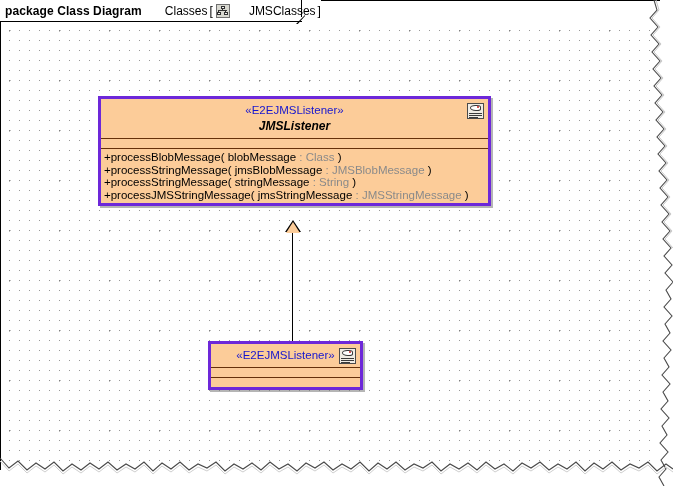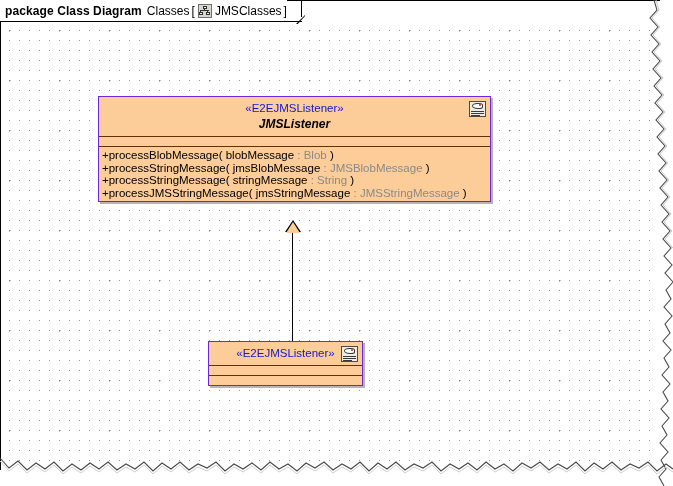--- a/index.html
+++ b/index.html
@@ -79,21 +79,21 @@
   }
   .pkg-kw {
     font-weight: bold;
     font-size: 12px;
     color: #000000;
     letter-spacing: 0.1px;
   }
   .pkg-name {
     font-size: 12px;
     color: #000000;
-    margin-left: 5px;
+    margin-left: 23px;
   }
   .pkg-bracket {
     font-size: 12px;
     color: #000000;
     margin-left: 2px;
   }
   .pkg-icon {
     display: inline-block;
     width: 14px;
     height: 14px;
@@ -130,21 +130,21 @@
     left: 0px;
     bottom: 0px;
     width: 673px;
     height: 32px;
   }
 
   
   .uml-class {
     position: absolute;
     background: #fccc99;
-    border: 1px solid #6d28d9;
+    border: 3px solid #6d28d9;
     box-sizing: border-box;
     box-shadow: 2px 2px 0 0 rgba(120,120,120,0.55);
   }
   .uml-head {
     position: relative;
     padding: 4px 0 4px 0;
     text-align: center;
   }
   .uml-stereotype {
     color: #1515cf;
@@ -259,21 +259,21 @@
     <span class="pkg-bracket">[</span>
     <span class="pkg-icon">
       <i class="n1"></i>
         <i class="n2"></i>
         <i class="n3"></i>
       <i class="v"></i>
         <i class="h"></i>
         <i class="d1"></i>
         <i class="d2"></i>
     </span>
-    <span class="pkg-name" style="margin-left:0">JMSClasses</span>
+    <span class="pkg-name" style="margin-left:16px">JMSClasses</span>
     <span class="pkg-bracket">]</span>
   </div>
   <div class="pkg-tab-border-b"></div>
   <div class="pkg-tab-border-r"></div>
   <div class="pkg-tab-slant"></div>
 
   <div class="gen-line" style="left:292px; top:224px; height:118px;"></div>
   <div class="gen-arrow-outline" style="left:285px; top:220px;"></div>
   <div class="gen-arrow" style="left:286px; top:222px;"></div>
 
@@ -286,21 +286,21 @@
           <span class="dot"></span>
         <span class="ln1"></span>
           <span class="ln2"></span>
           <span class="ln3"></span>
       </span>
     </div>
     <div class="uml-sep"></div>
     <div class="uml-compartment empty"></div>
     <div class="uml-sep"></div>
     <div class="uml-compartment">
-      <div class="uml-op"><span>+processBlobMessage( blobMessage </span><span class="psep">: </span><span class="ptype">Blob</span><span> )</span></div>
+      <div class="uml-op"><span>+processBlobMessage( blobMessage </span><span class="psep">: </span><span class="ptype">Class</span><span> )</span></div>
       <div class="uml-op"><span>+processStringMessage( jmsBlobMessage </span><span class="psep">: </span><span class="ptype">JMSBlobMessage</span><span> )</span></div>
       <div class="uml-op"><span>+processStringMessage( stringMessage </span><span class="psep">: </span><span class="ptype">String</span><span> )</span></div>
       <div class="uml-op"><span>+processJMSStringMessage( jmsStringMessage </span><span class="psep">: </span><span class="ptype">JMSStringMessage</span><span> )</span></div>
     </div>
   </div>
 
   <div class="uml-class" style="left:208px; top:341px; width:155px;">
     <div class="uml-head">
       <span class="uml-stereotype">«E2EJMSListener»</span>
       <span class="stereo-icon">

